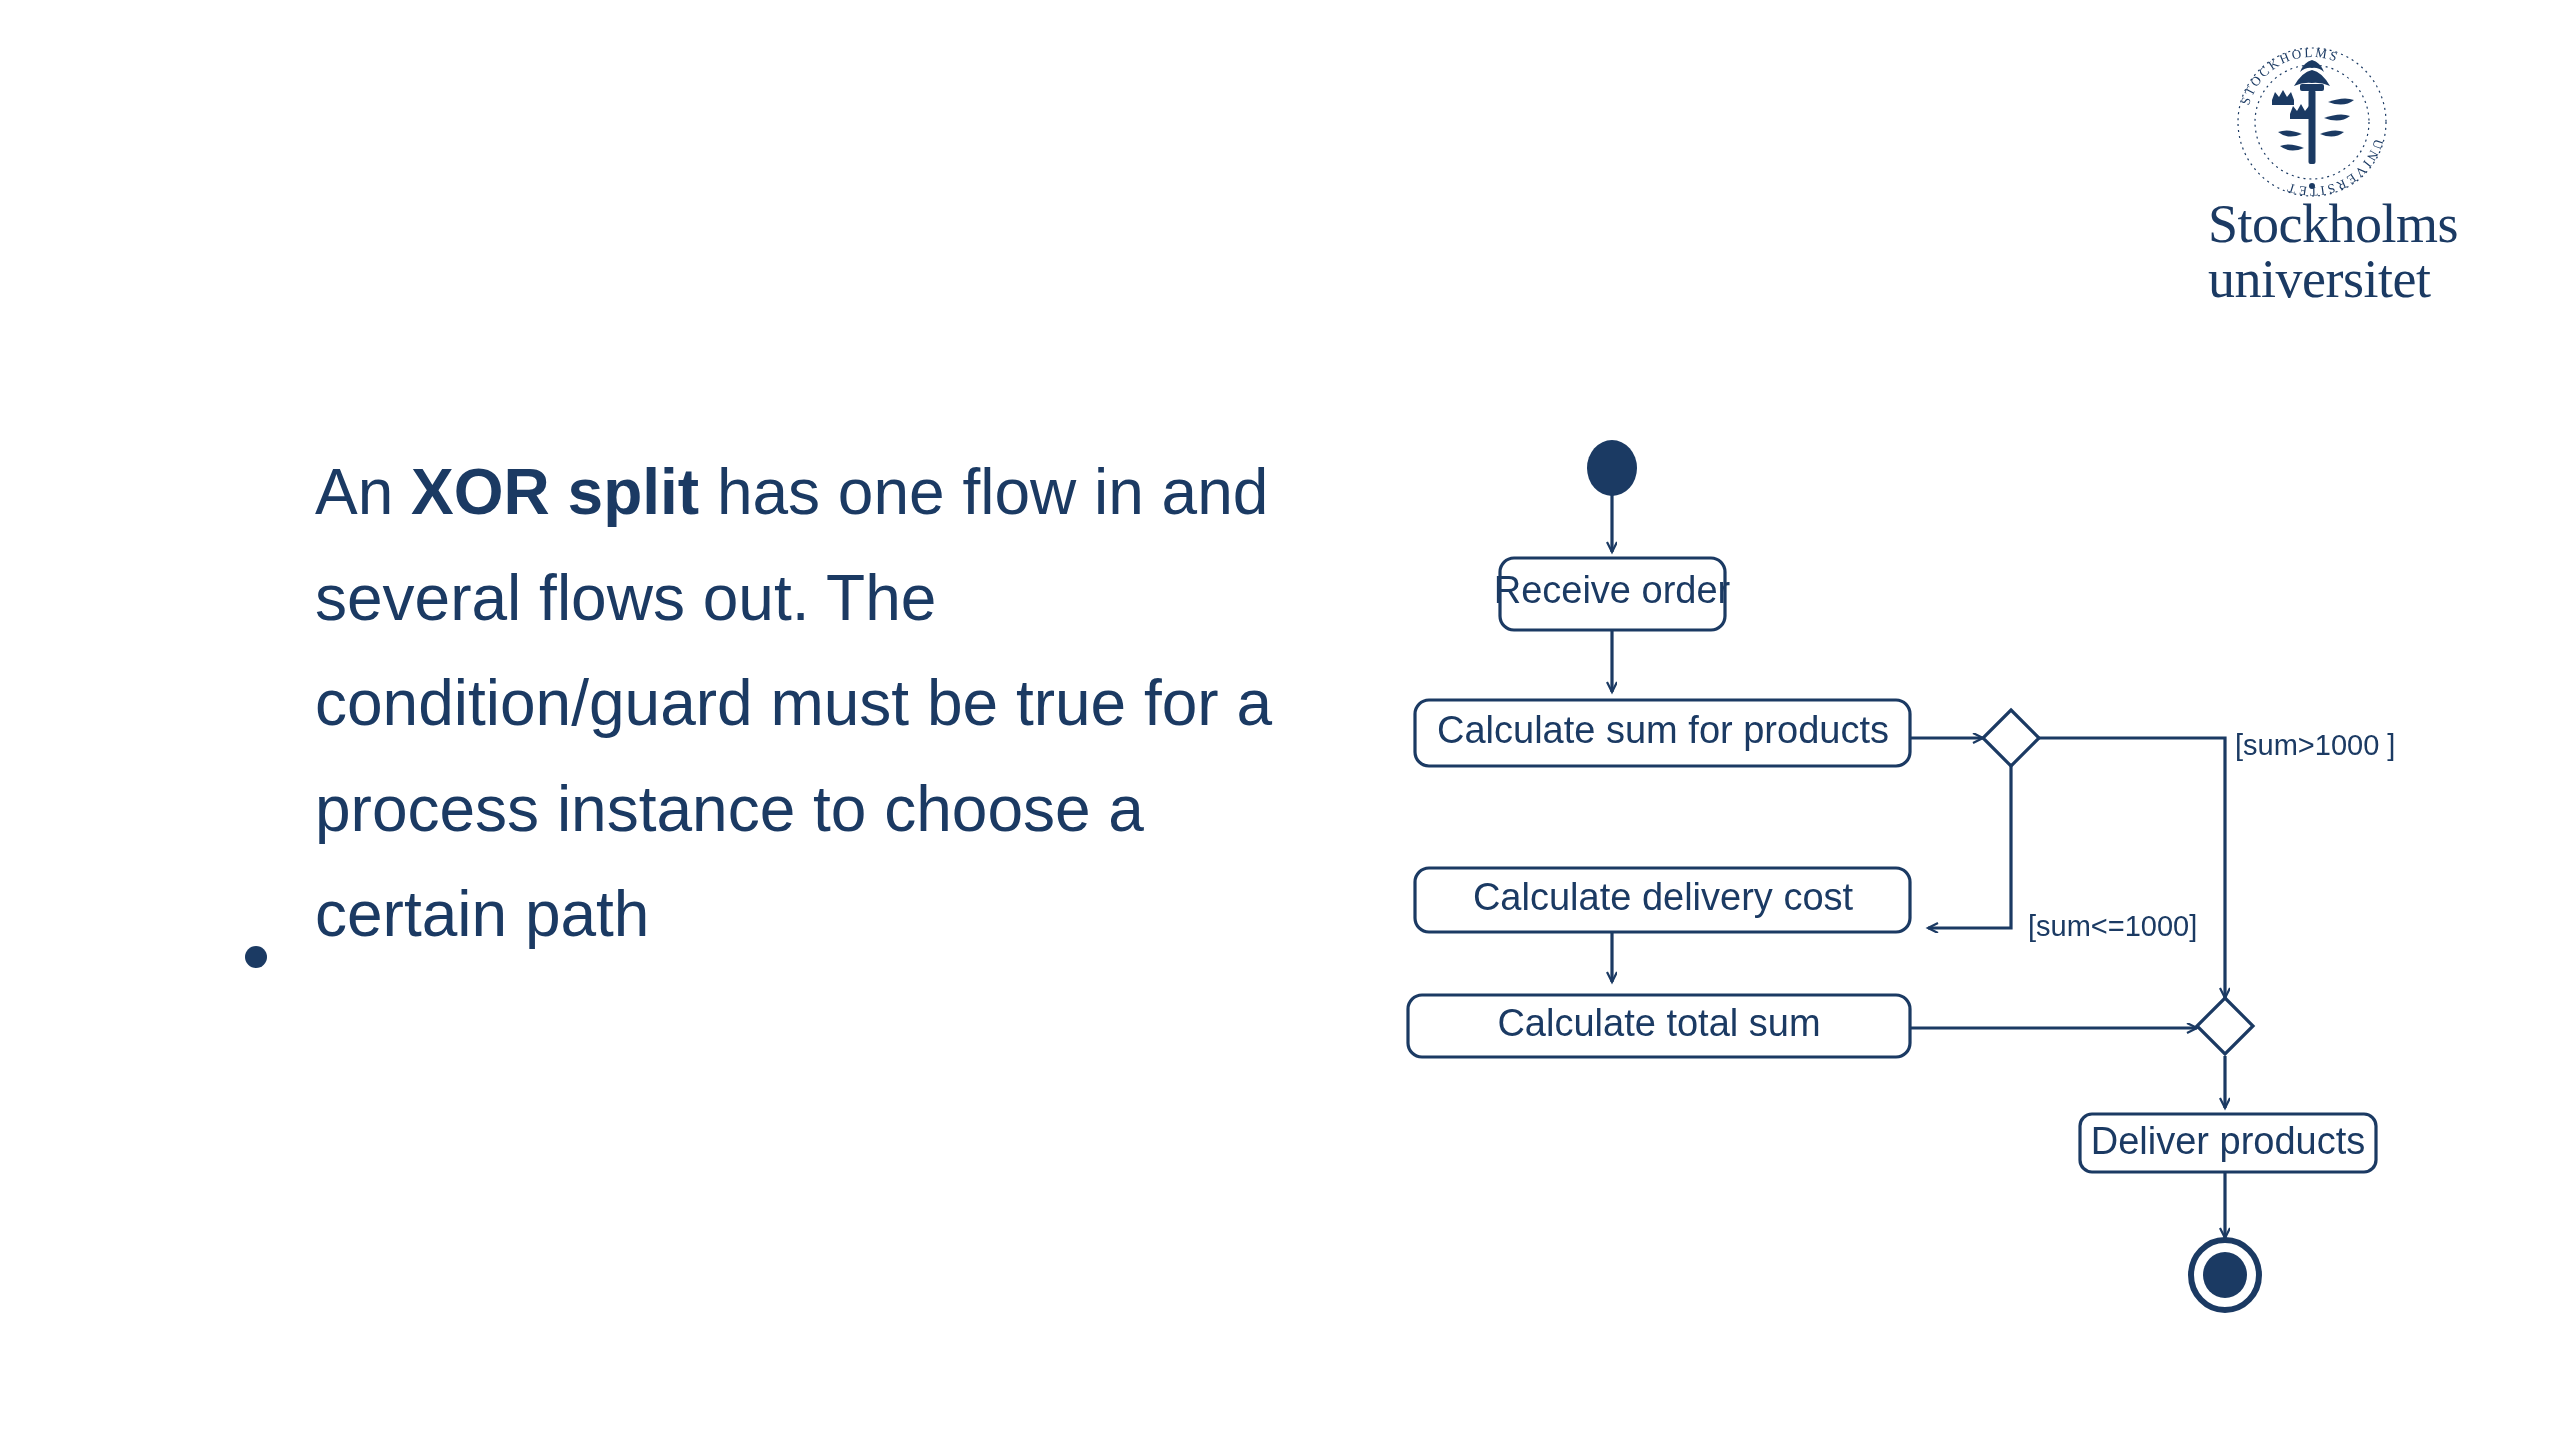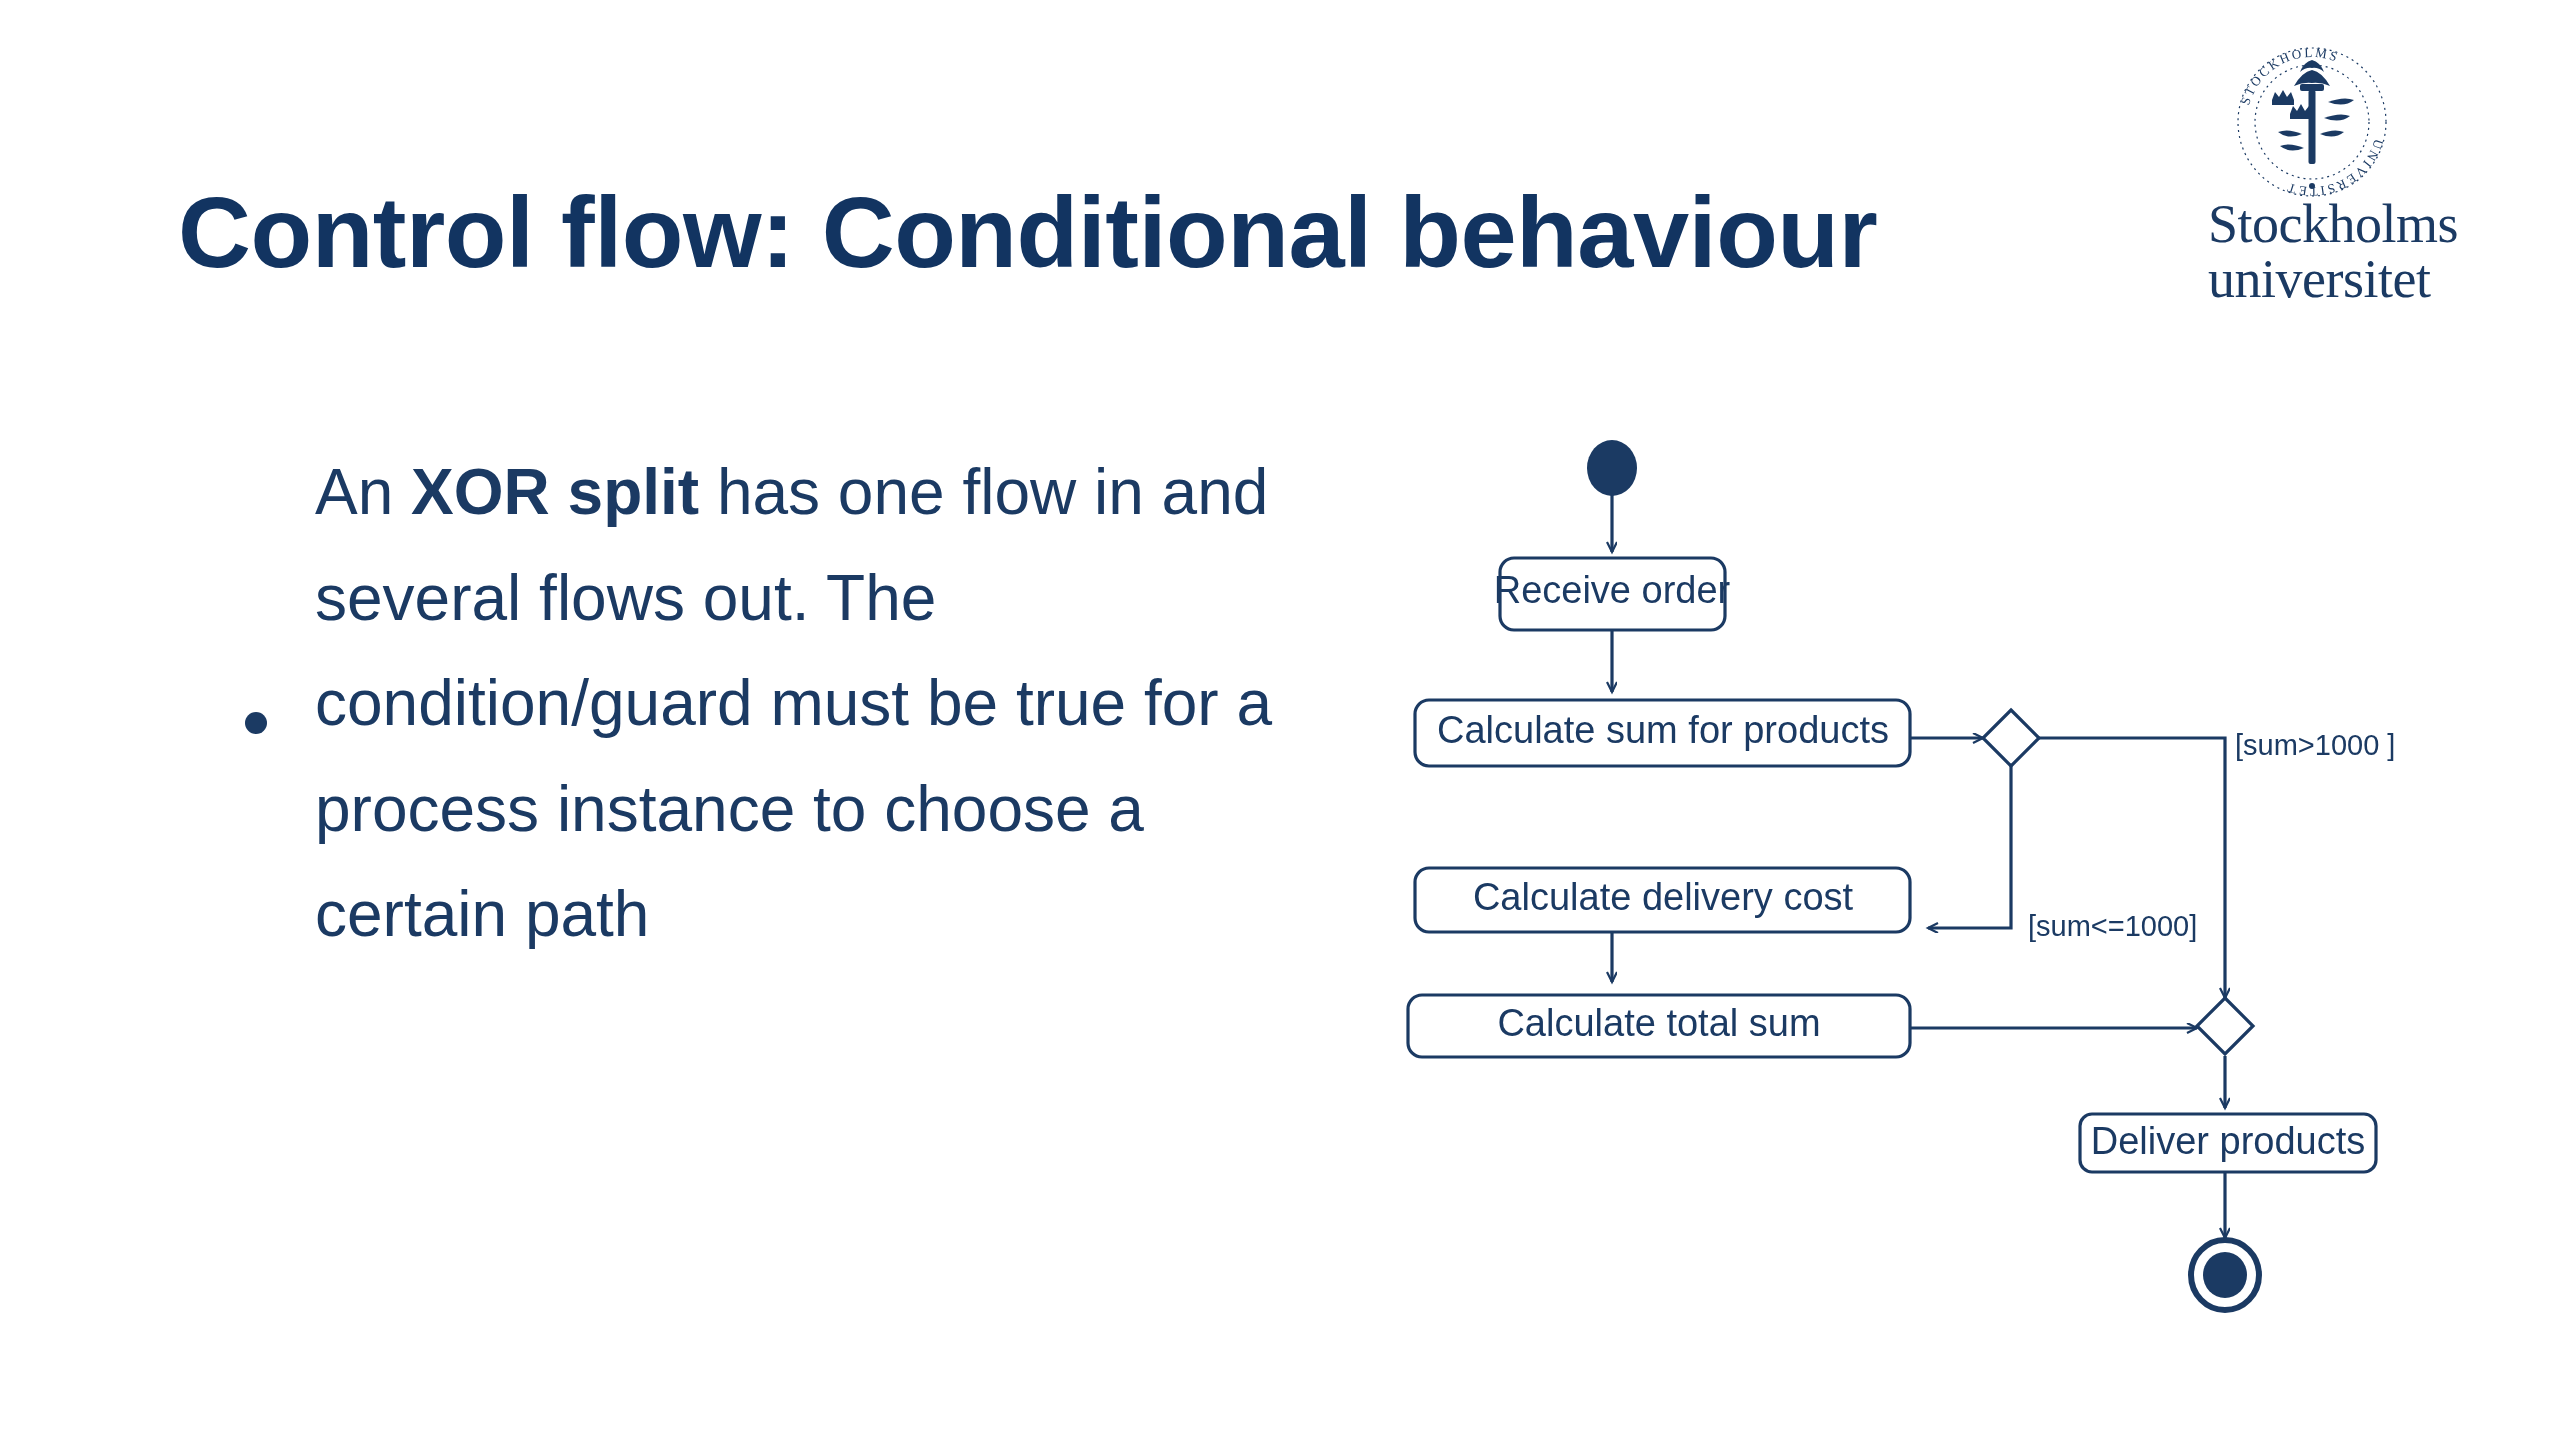--- a/index.html
+++ b/index.html
@@ -64,21 +64,21 @@
 
   
   .bullets {
     position: absolute;
     left: 245px;
     top: 440px;
     width: 1100px;
   }
   .bullet-row {
     display: flex;
-    align-items: center;
+    align-items: flex-end;
     margin-bottom: 8px;
   }
   .bullet-dot {
     flex: 0 0 auto;
     width: 22px;
     height: 22px;
     border-radius: 50%;
     background: #1b3a63;
     margin-top: 38px;
     margin-right: 48px;
@@ -109,21 +109,20 @@
     font-family: "Liberation Sans", sans-serif;
     fill: #1b3a63;
     font-size: 29px;
   }
 </style>
 </head>
 <body>
 
 <div class="slide">
 
-  <div class="slide-title">Control flow: Conditional behaviour</div>
 
   <div class="logo">
     <svg class="logo-seal" viewBox="0 0 160 160">
 
       <circle cx="80" cy="80" r="74" fill="none" stroke="#1b3a63" stroke-width="1.2" stroke-dasharray="2 4"></circle>
       <circle cx="80" cy="80" r="57" fill="none" stroke="#1b3a63" stroke-width="1.2" stroke-dasharray="2 4"></circle>
 
       <defs>
         <path id="arcTop" d="M 80,80 m -65,0 a 65,65 0 0 1 130,0" fill="none"></path>
         <path id="arcBot" d="M 80,80 m 65,0 a 65,65 0 0 1 -130,0" fill="none"></path>

